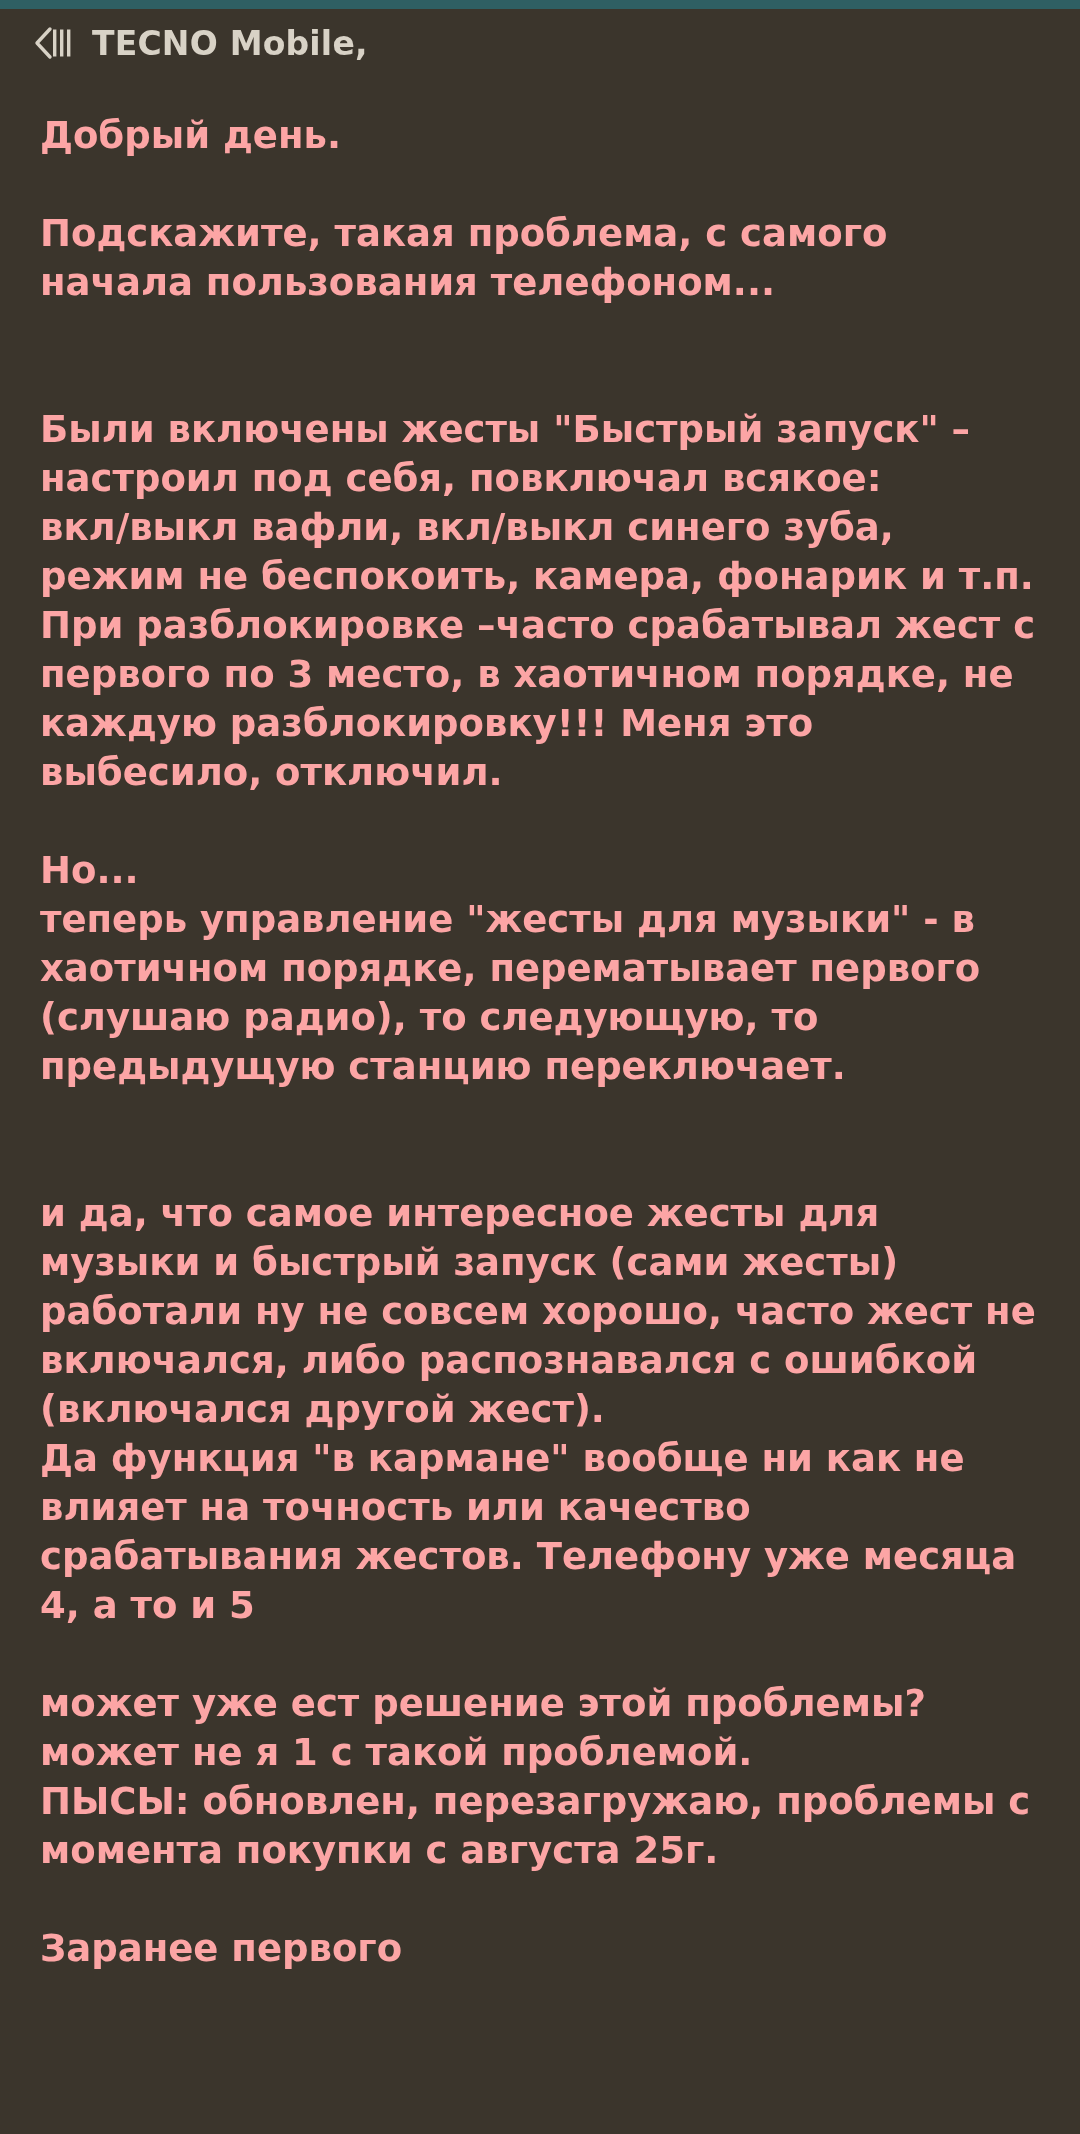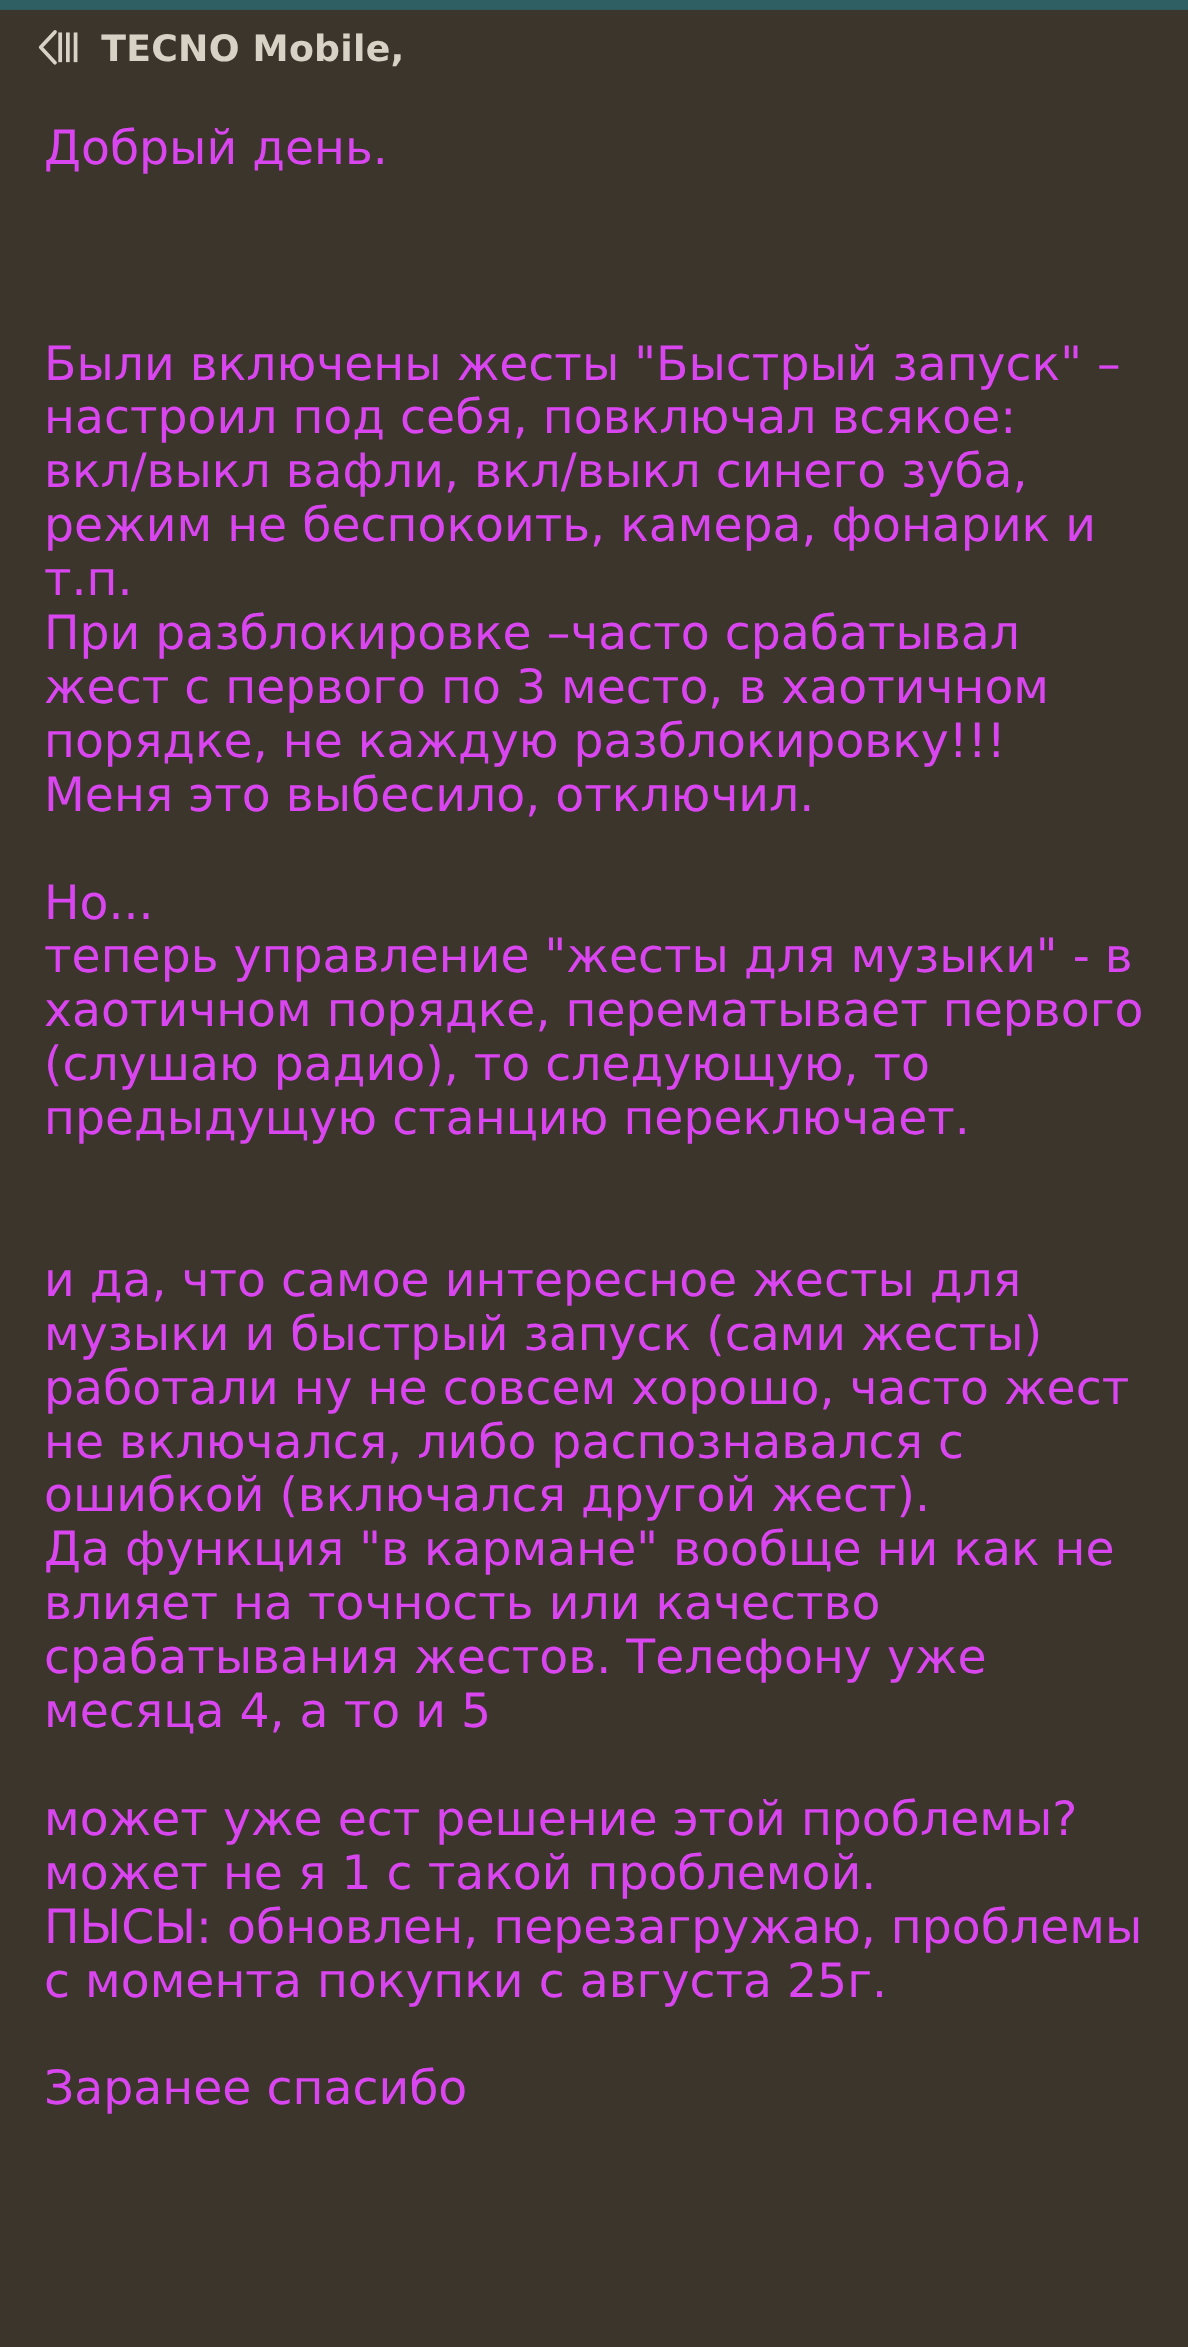--- a/index.html
+++ b/index.html
@@ -52,26 +52,27 @@
     color: #d8d2c6;
     letter-spacing: 0.2px;
     white-space: nowrap;
   }
   
   .content {
     padding: 34px 38px 0 40px;
     box-sizing: border-box;
   }
   .para {
-    font-size: 43px;
+    font-size: 37px;
     line-height: 49px;
-    color: #d946ef;
+    color: #fca5a5;
     margin: 0 0 0 0;
     white-space: pre-wrap;
     word-wrap: break-word;
+    font-weight: bold;
   }
   .gap {
     height: 49px;
   }
 </style>
 </head>
 <body>
 
 <div class="screen">
 
@@ -85,32 +86,33 @@
         <rect x="27" y="3.5" width="3.4" height="27" fill="#d8d2c6"></rect>
         <rect x="34" y="3.5" width="3.4" height="27" fill="#d8d2c6"></rect>
       </svg>
     </div>
     <div class="header-title">TECNO Mobile,</div>
   </div>
 
   <div class="content">
     <p class="para">Добрый день.</p>
     <div class="gap"></div>
+    <p class="para">Подскажите, такая проблема, с самого начала пользования телефоном...</p>
     <div class="gap"></div>
     <div class="gap"></div>
     <p class="para">Были включены жесты "Быстрый запуск" – настроил под себя, повключал всякое:
 вкл/выкл вафли, вкл/выкл синего зуба, режим не беспокоить, камера, фонарик и т.п.
 При разблокировке –часто срабатывал жест с первого по 3 место, в хаотичном порядке, не каждую разблокировку!!! Меня это выбесило, отключил.</p>
     <div class="gap"></div>
     <p class="para">Но...
 теперь управление "жесты для музыки" - в хаотичном порядке, перематывает первого (слушаю радио), то следующую, то предыдущую станцию переключает.</p>
     <div class="gap"></div>
     <div class="gap"></div>
     <p class="para">и да, что самое интересное жесты для музыки и быстрый запуск (сами жесты) работали ну не совсем хорошо, часто жест не включался, либо распознавался с ошибкой (включался другой жест).
 Да функция "в кармане" вообще ни как не влияет на точность или качество срабатывания жестов. Телефону уже месяца 4, а то и 5</p>
     <div class="gap"></div>
     <p class="para">может уже ест решение этой проблемы? может не я 1 с такой проблемой.
 ПЫСЫ: обновлен, перезагружаю, проблемы с момента покупки с августа 25г.</p>
     <div class="gap"></div>
-    <p class="para">Заранее спасибо</p>
+    <p class="para">Заранее первого</p>
   </div>
 
 </div>
 
 </body></html>

